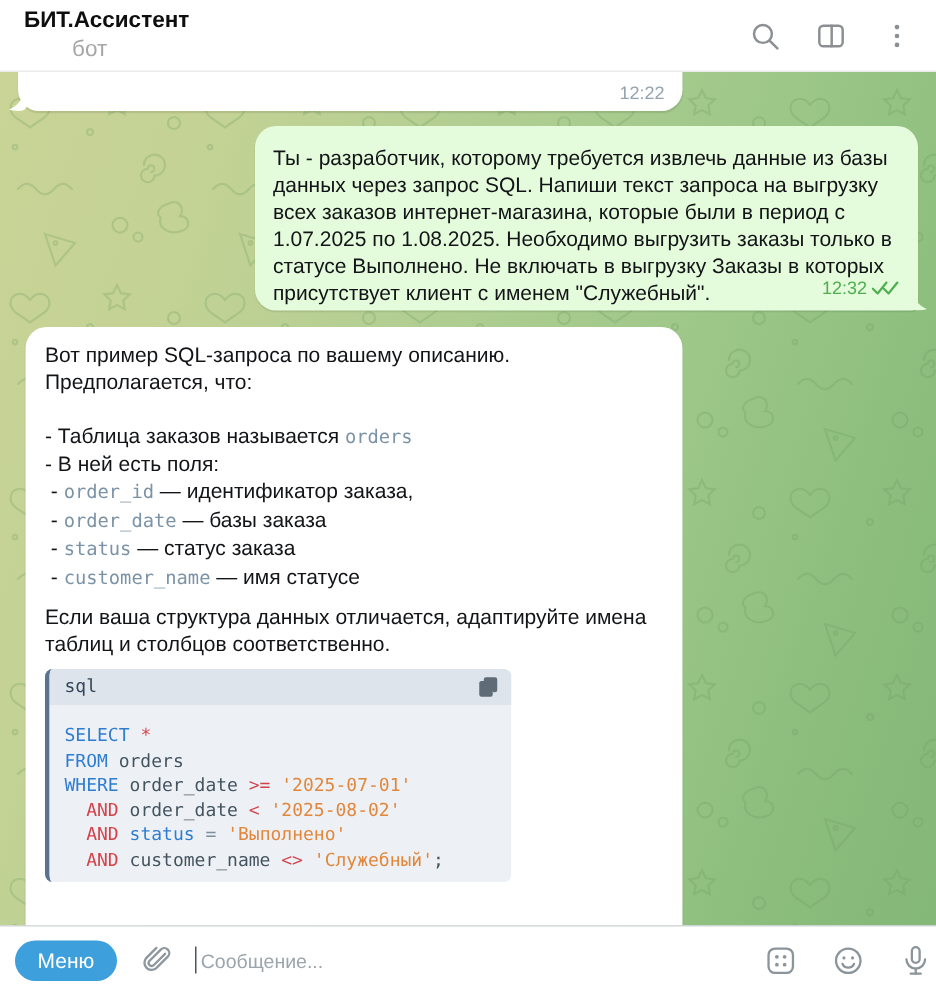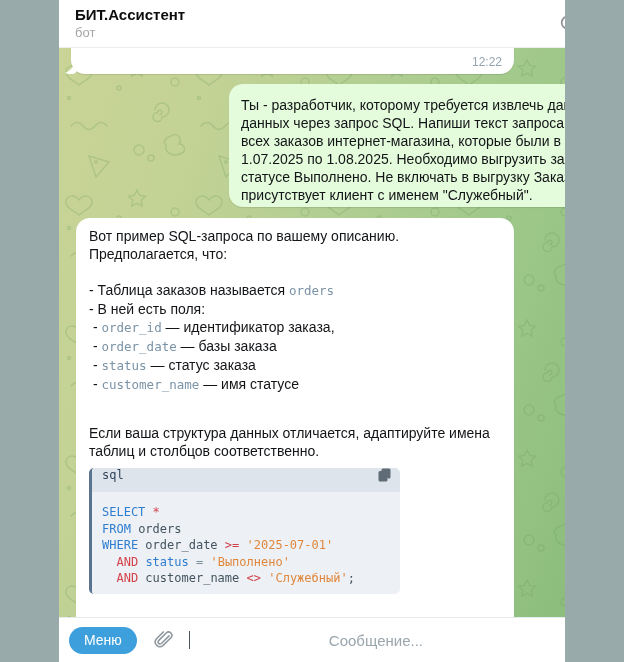--- a/index.html
+++ b/index.html
@@ -1,30 +1,30 @@
 <!DOCTYPE html>
 <html style="--c-accent: #3da0dc; --c-out-bubble: #e4fbdc; --c-out-time: #4fae4e; --c-inline-code: #7b93a6; --c-sql-kw: #2f7dd0; --c-sql-op: #d2434b; --c-sql-str: #e0873c; --c-code-bg: #edf1f5; --c-code-header: #dde4eb; --c-code-bar: #5a7390;"><head>
 <meta charset="utf-8">
 <style>
   html,body{margin:0;padding:0;background:#9aa;}
   .window{
-    position:relative; width:506px; height:662px; overflow:hidden;
+    position:relative; width:624px; height:662px; overflow:hidden;
     font-family:"Liberation Sans","DejaVu Sans",sans-serif;
     background:#404040; margin:0 auto;
   }
   
   .header{
     position:absolute; top:0; left:0; width:624px; height:48px;
     background:#fff; border-bottom:1px solid #ececec;
     display:flex; align-items:center; box-sizing:border-box; padding:0 10px 0 16px;
     z-index:5;
   }
   .chat-info{display:flex; flex-direction:column; line-height:1.2; cursor:pointer;}
   .chat-title{font-size:15px; font-weight:bold; color:#0e0e0f;}
-  .chat-subtitle{font-size:13px; color:#a6a6a6; margin-top:1px;}
+  .chat-subtitle{font-size:15px; color:#a6a6a6; margin-top:1px;margin-left:32px;}
   .header-icons{margin-left:auto; display:flex; align-items:center; gap:20px; padding-right:4px;}
   .hicon{width:24px; height:24px; display:flex; align-items:center; justify-content:center; cursor:pointer;}
   .hicon svg{stroke:#8b8f93; fill:none; stroke-width:1.8; stroke-linecap:round;}
 
   
   .chat{
     position:absolute; top:48px; left:0; width:624px; height:569px; overflow:hidden;
     background:linear-gradient(108deg,#c9d496 0%,#c3d295 20%,#aecd91 45%,#9ac687 68%,#8abc7c 88%,#84b878 100%);
   }
   .doodles{position:absolute; top:0; left:0; width:100%; height:100%;}
@@ -52,36 +52,36 @@
   }
   .bubble-out .meta svg{stroke:var(--c-out-time,#4fae4e); fill:none; stroke-width:1.6; stroke-linecap:round; stroke-linejoin:round;}
 
   .bubble-in{
     left:17px; top:170px; width:438px; height:399px;
     background:#fff; border-radius:14px 14px 0 0;
     padding:9px 13px; font-size:14px; line-height:18px; color:#121417;
   }
   .rich-line{white-space:pre-wrap;}
   .intro{margin-bottom:18px; white-space:pre-wrap;}
-  .bullets{margin-bottom:30px;}
+  .bullets{margin-bottom:8px;}
   .outro{margin-bottom:8px; white-space:pre-wrap;}
   .icode{
     font-family:"DejaVu Sans Mono","Liberation Mono",monospace;
     font-size:12.5px; color:var(--c-inline-code,#7b93a6);
   }
 
   
   .code-block{
     position:relative; width:308px; border-radius:5px; overflow:hidden;
     font-family:"DejaVu Sans Mono","Liberation Mono",monospace; font-size:12px;
     border-left:3px solid var(--c-code-bar,#5a7390);
   }
   .code-header{
-    height:24px; background:var(--c-code-header,#dde4eb); display:flex; align-items:center;
-    padding:0 8px 11px 10px; box-sizing:border-box;
+    height:24px; background:var(--c-code-header,#dde4eb); display:flex; align-items:flex-end;
+    padding:0 8px 4px 10px; box-sizing:border-box;
   }
   .code-lang{color:#32455a; font-size:12px;}
   .copy-btn{margin-left:auto; width:16px; height:16px; cursor:pointer; display:flex; align-items:center; justify-content:center;}
   .copy-btn svg{fill:#5f6b76;}
   .code-body{
     background:var(--c-code-bg,#edf1f5); padding:12px 10px 7px 10px;
   }
   .code-line{white-space:pre; line-height:16.5px;}
   .tk-kw{color:var(--c-sql-kw,#2f7dd0);}
   .tk-red{color:var(--c-sql-op,#d2434b);}
@@ -100,22 +100,22 @@
   .menu-btn{
     background:var(--c-accent,#3da0dc); color:#fff; font-size:14px;
     border:none; border-radius:15px; height:27px; padding:0 15px;
     display:flex; align-items:center; cursor:pointer; font-family:inherit;
   }
   .attach{margin-left:14px; width:26px; height:26px; display:flex; align-items:center; justify-content:center; cursor:pointer;}
   .attach svg{stroke:#8e979e; fill:none; stroke-width:1.7; stroke-linecap:round;}
   .input-wrap{position:relative; flex:1; margin-left:12px; display:flex; align-items:center;}
   .caret{width:1px; height:18px; background:#4a5560; margin-right:3px;}
   .msg-input{
-    border:none; outline:none; flex:1; font-size:15px; font-family:inherit; color:#222;
-    background:transparent; padding:0;text-align:center;
+    border:none; outline:none; flex:1; font-size:13px; font-family:inherit; color:#222;
+    background:transparent; padding:0;
   }
   .msg-input::placeholder{color:#9aa5ad;}
   .composer-icons{display:flex; align-items:center; gap:21px; margin-left:8px;}
   .cicon{width:24px; height:24px; display:flex; align-items:center; justify-content:center; cursor:pointer;}
   .cicon svg{stroke:#8b959c; fill:none; stroke-width:1.6; stroke-linecap:round; stroke-linejoin:round;}
 </style>
 </head>
 <body>
 
 <div class="window">
@@ -213,20 +213,21 @@
             <svg width="13" height="14" viewBox="0 0 13 14">
               <rect x="0.5" y="3" width="9" height="10.5" rx="1.5"></rect>
               <path d="M3.5 3 V2 a1.5 1.5 0 0 1 1.5 -1.5 h6 a1.5 1.5 0 0 1 1.5 1.5 v7 a1.5 1.5 0 0 1 -1.5 1.5 h-1"></path>
             </svg>
           </span>
         </div>
         <div class="code-body" id="code-body">
             <div class="code-line"><span class="tk-kw">SELECT</span><span class="tk-pl"> </span><span class="tk-red">*</span></div>
             <div class="code-line"><span class="tk-kw">FROM</span><span class="tk-id"> orders</span></div>
             <div class="code-line"><span class="tk-kw">WHERE</span><span class="tk-id"> order_date </span><span class="tk-red">&gt;=</span><span class="tk-pl"> </span><span class="tk-str">'2025-07-01'</span></div>
+            <div class="code-line"><span class="tk-pl">  </span><span class="tk-red">AND</span><span class="tk-id"> order_date </span><span class="tk-red">&lt;</span><span class="tk-pl"> </span><span class="tk-str">'2025-08-02'</span></div>
             <div class="code-line"><span class="tk-pl">  </span><span class="tk-red">AND</span><span class="tk-pl"> </span><span class="tk-kw">status</span><span class="tk-pl"> </span><span class="tk-eq">=</span><span class="tk-pl"> </span><span class="tk-str">'Выполнено'</span></div>
             <div class="code-line"><span class="tk-pl">  </span><span class="tk-red">AND</span><span class="tk-id"> customer_name </span><span class="tk-red">&lt;&gt;</span><span class="tk-pl"> </span><span class="tk-str">'Служебный'</span><span class="tk-id">;</span></div>
           </div>
       </div>
     </div>
   </div>
 
   <div class="composer">
     <button class="menu-btn">Меню</button>
     <div class="attach">

